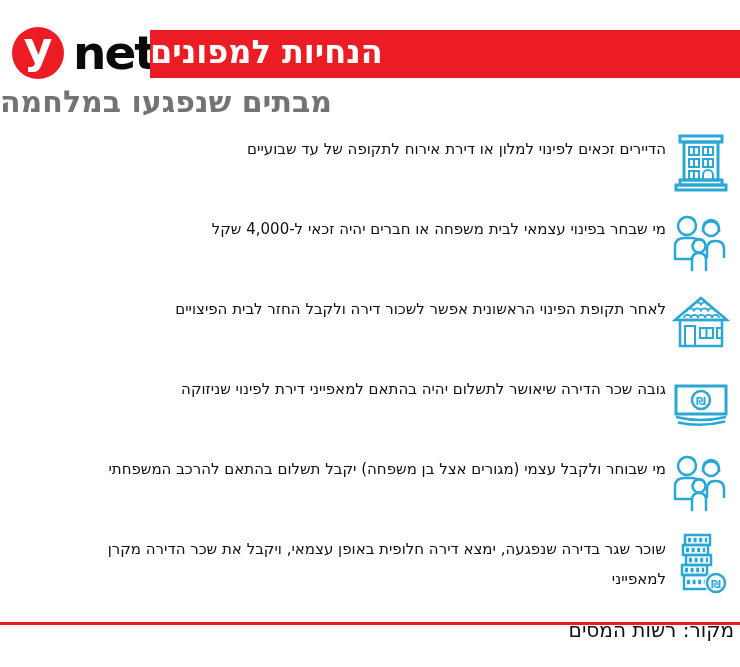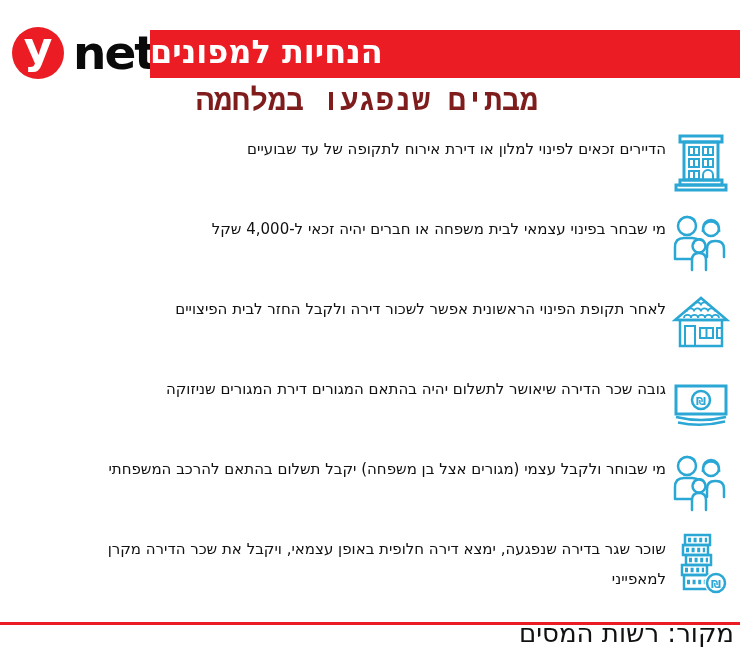--- a/index.html
+++ b/index.html
@@ -36,22 +36,22 @@
     display: flex; align-items: center; justify-content: flex-end;
     padding-right: 26px; box-sizing: border-box;
   }
   .banner-text {
     color: #fff; font-weight: bold; font-size: 32px; line-height: 1;
     padding-bottom: 4px;
   }
 
   
   .title {
-    text-align: center; font-size: 30px; font-weight: bold;
-    padding: 5px 6px 0 0; line-height: 38px; color: #7f1d1d; font-family: Liberation Mono, monospace;
+    text-align: left; font-size: 30px; font-weight: bold;
+    padding: 5px 6px 0 0; line-height: 38px; color: #737373;
   }
 
   
   .items { margin-top: 10px; }
   .item {
     display: flex; align-items: flex-start;
     min-height: 80px; padding-right: 4px; box-sizing: border-box;
   }
   .item-icon {
     flex: 0 0 70px; width: 70px;
@@ -62,21 +62,21 @@
     max-width: 615px; padding-top: 3px;
   }
 
   
   .divider {
     position: absolute; left: 0; right: 0; top: 622px;
     height: 3px; background: #EC1C24;
   }
   .source {
     position: absolute; right: 6px; top: 618px;
-    font-size: 26px; text-align: right;
+    font-size: 20px; text-align: right;
   }
 
   svg { display: block; }
 </style>
 </head>
 <body>
 
 <div class="page">
 
   <div class="header">
@@ -159,21 +159,21 @@
     <div class="item">
       <div class="item-icon">
         <svg viewBox="0 0 60 60" width="60" height="60" fill="none" stroke="#2AA7D4" stroke-width="3">
           <rect x="5" y="13" width="50" height="28"></rect>
           <circle cx="30" cy="27" r="9" stroke-width="2.5"></circle>
           <text x="30" y="31.5" text-anchor="middle" font-size="11" font-weight="bold" fill="#2AA7D4" stroke="none">₪</text>
           <path d="M55,44 q-25,6 -50,0" stroke-width="2.5"></path>
           <path d="M54,48.5 q-24,6 -47,1" stroke-width="2.5"></path>
         </svg>
       </div>
-      <div class="item-text">גובה שכר הדירה שיאושר לתשלום יהיה בהתאם המגורים דירת המגורים שניזוקה</div>
+      <div class="item-text">גובה שכר הדירה שיאושר לתשלום יהיה בהתאם למאפייני דירת לפינוי שניזוקה</div>
     </div>
 
     <div class="item">
       <div class="item-icon">
         <svg viewBox="0 0 60 60" width="60" height="60" fill="none" stroke="#2AA7D4" stroke-width="2.5" stroke-linecap="round" stroke-linejoin="round">
           <circle cx="16" cy="13" r="9"></circle>
           <path d="M8,9 q4,-6 10,-5 q5,1 6,4" stroke-width="2"></path>
           <circle cx="40" cy="15" r="8"></circle>
           <path d="M32.5,14 a8,8 0 0 1 15,0 l1,4 M32.5,14 l-1,4" stroke-width="2"></path>
           <path d="M36,44 v-8 q0,-8 8,-8 h1 q8,0 8,8 v8"></path>

